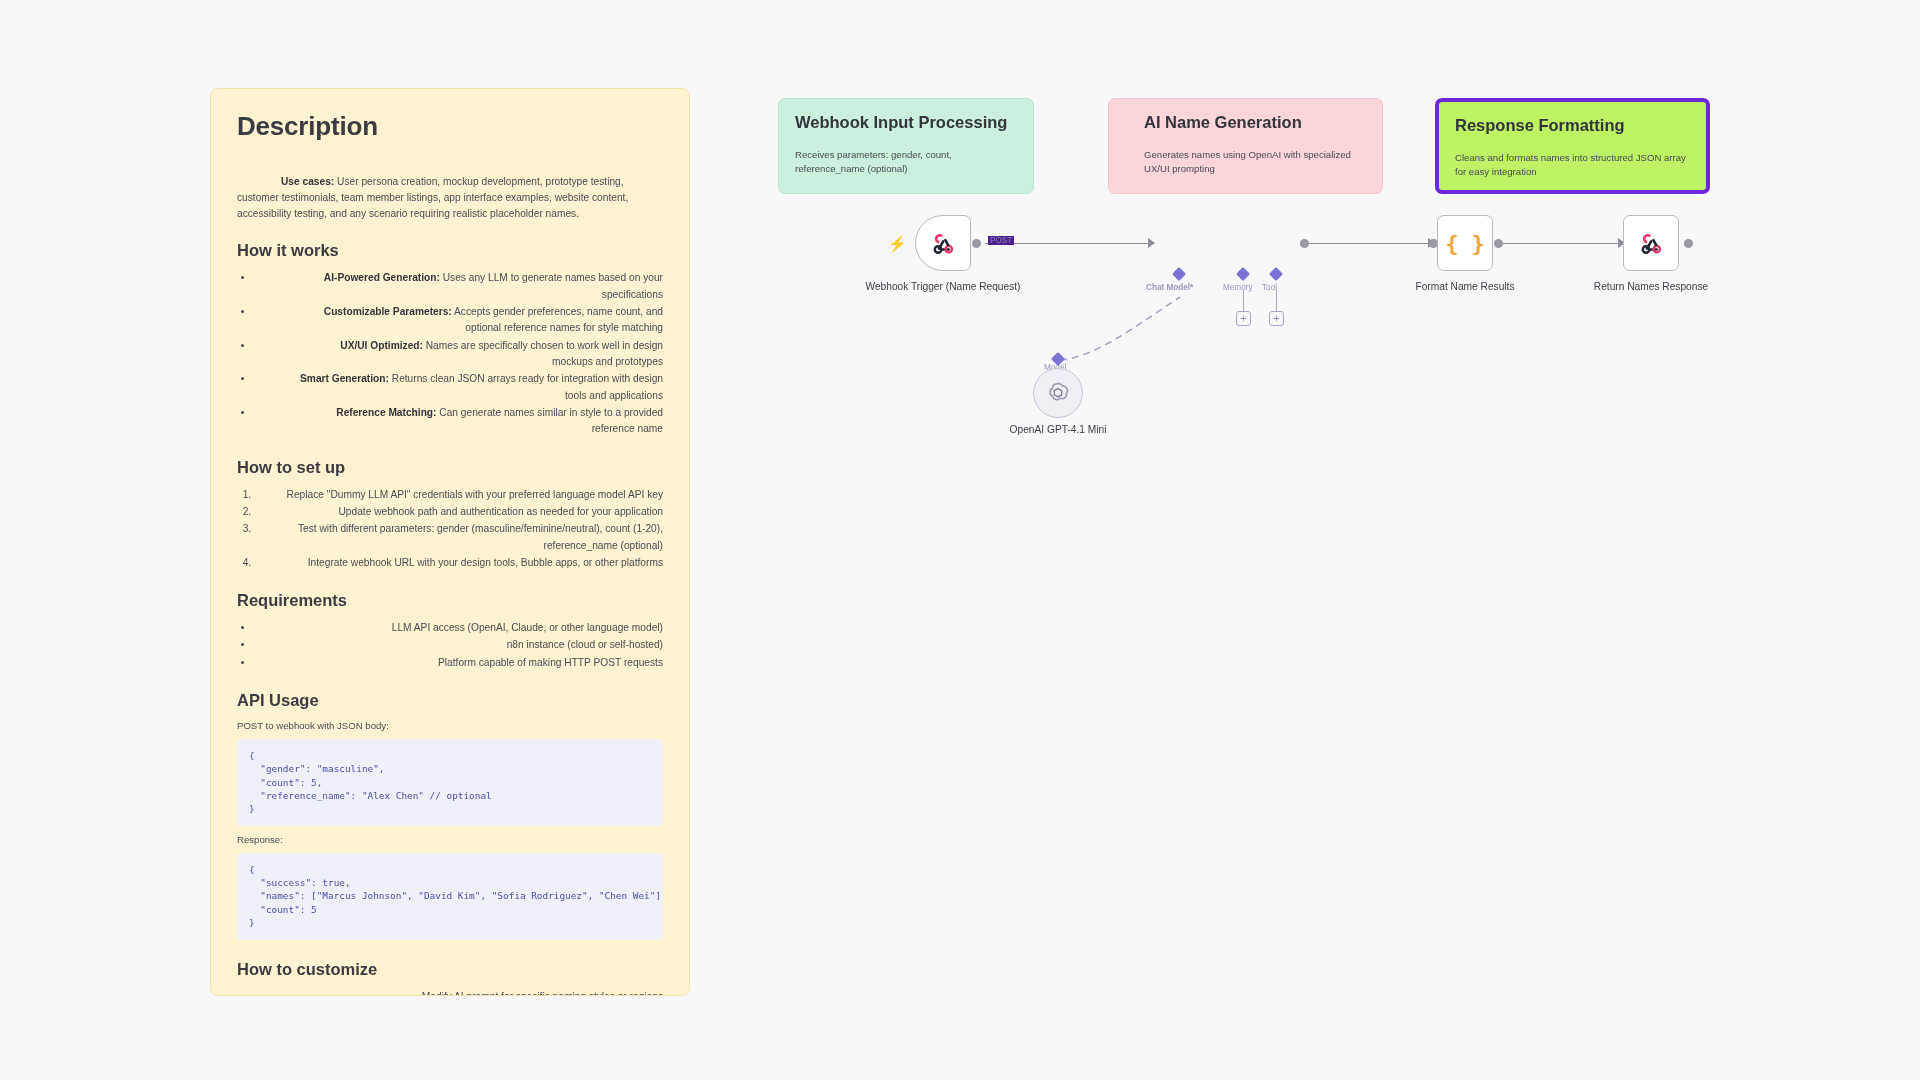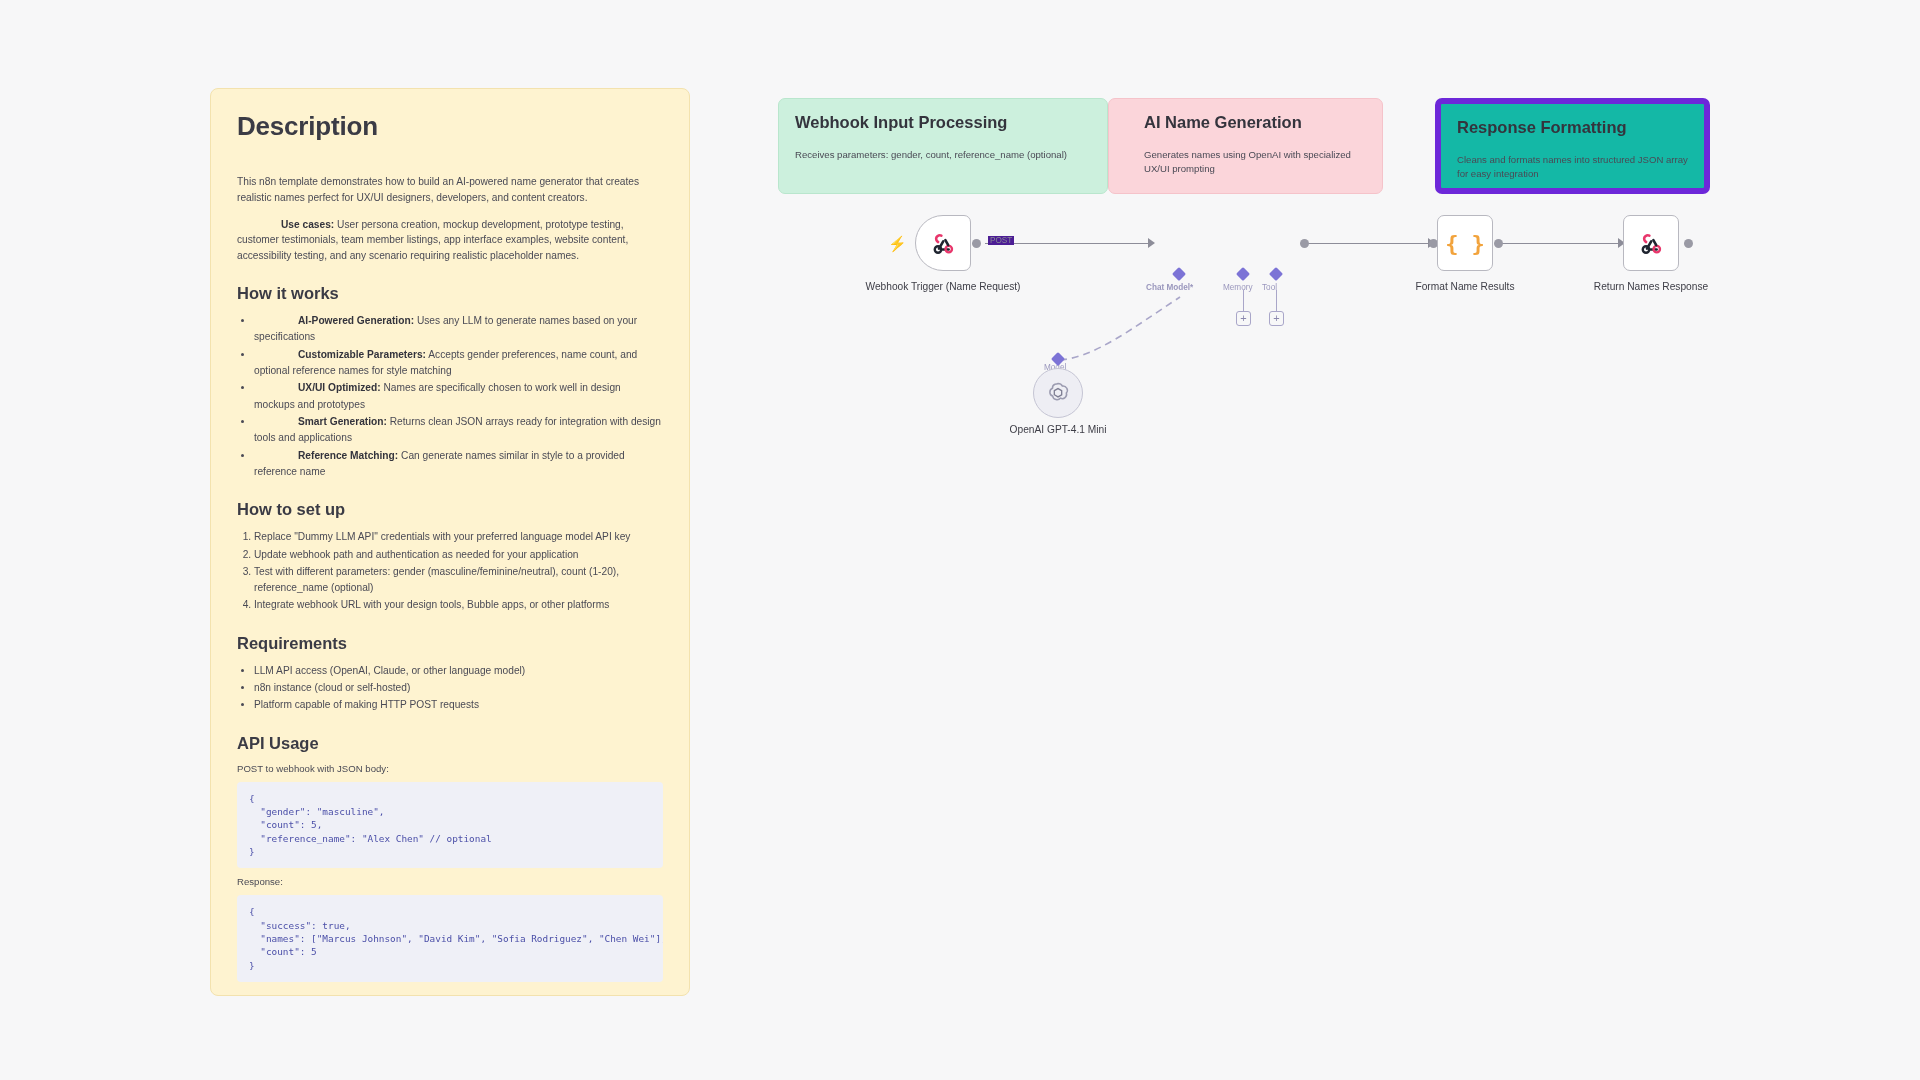--- a/index.html
+++ b/index.html
@@ -25,21 +25,21 @@
   }
   .sticky-desc h1 {
     font-size: 26px; font-weight: 700; color: #3b3b45;
     letter-spacing: -0.2px; margin-bottom: 32px;
   }
   .sticky-desc h2 {
     font-size: 16.5px; font-weight: 700; color: #3b3b45;
     margin-top: 20px; margin-bottom: 10px;
   }
   .sticky-desc p { font-size: 10.2px; line-height: 1.55; margin-bottom: 11px; color: #4a4a55; }
-  .sticky-desc ul, .sticky-desc ol { margin: 0 0 4px 17px; }
+  .sticky-desc ul, .sticky-desc ol { margin: 0 0 4px 17px; text-align: right; }
   .sticky-desc li { font-size: 10.2px; line-height: 1.6; margin-bottom: 1px; color: #4a4a55; }
   .sticky-desc b, .sticky-desc strong { font-weight: 700; color: #33333c; margin-left: 44px; }
   .label-small { font-size: 9.6px; color: #4a4a55; margin: 6px 0 8px 0; }
   pre.code {
     background: #eff0f7;
     border-radius: 4px;
     padding: 10px 12px;
     font-family: "DejaVu Sans Mono", monospace;
     font-size: 9.4px;
     line-height: 1.42;
@@ -53,21 +53,21 @@
   .sticky {
     position: absolute;
     border-radius: 7px;
     padding: 14px 16px;
     overflow: hidden;
   }
   .sticky .title { font-size: 16.5px; font-weight: 700; color: #34343d; margin-bottom: 16px; }
   .sticky .body { font-size: 9.6px; line-height: 1.5; color: #4a4a55; }
   .sticky-green  { background: #ccf0dd; border: 1px solid #b9e6cd; }
   .sticky-pink   { background: #fbd5da; border: 1px solid #f5c3ca; }
-  .sticky-blue   { background: #14b8a6; border: 6px solid #6d28d9; }
+  .sticky-blue   { background: #bef264; border: 4px solid #6d28d9; }
 
   
   .node {
     position: absolute;
     background: #ffffff;
     border: 1.3px solid #b8b8c0;
     border-radius: 7px;
     display: flex; align-items: center; justify-content: center;
   }
   .node-sq { width: 56px; height: 56px; }
@@ -109,21 +109,20 @@
   svg { display: block; overflow: visible; }
 </style>
 </head>
 <body>
 
 <div class="canvas">
 
   <div class="sticky-desc">
     <h1>Description</h1>
 
-    <p>This n8n template demonstrates how to build an AI-powered name generator that creates realistic names perfect for UX/UI designers, developers, and content creators.</p>
 
     <p>
       <b>Use cases:</b><span> User persona creation, mockup development, prototype testing, customer testimonials, team member listings, app interface examples, website content, accessibility testing, and any scenario requiring realistic placeholder names.</span>
     </p>
 
     <h2>How it works</h2>
     <ul>
       <li><b>AI-Powered Generation:</b><span> Uses any LLM to generate names based on your specifications</span></li>
       <li><b>Customizable Parameters:</b><span> Accepts gender preferences, name count, and optional reference names for style matching</span></li>
       <li><b>UX/UI Optimized:</b><span> Names are specifically chosen to work well in design mockups and prototypes</span></li>
@@ -161,21 +160,21 @@
   "count": 5
 }</pre>
 
     <h2>How to customize</h2>
     <ul>
       <li>Modify AI prompt for specific naming styles or regions</li>
 
     </ul>
   </div>
 
-  <div class="sticky sticky-green" style="left:778px; top:98px; width:330px; height:96px;">
+  <div class="sticky sticky-green" style="left:778px; top:98px; width:256px; height:96px;">
     <div class="title">Webhook Input Processing</div>
     <div class="body">Receives parameters: gender, count, reference_name (optional)</div>
   </div>
 
   <div class="sticky sticky-pink" style="left:1108px; top:98px; width:275px; height:96px;padding-left:35px;">
     <div class="title">AI Name Generation</div>
     <div class="body">Generates names using OpenAI with specialized UX/UI prompting</div>
   </div>
 
   <div class="sticky sticky-blue" style="left:1435px; top:98px; width:275px; height:96px;">

